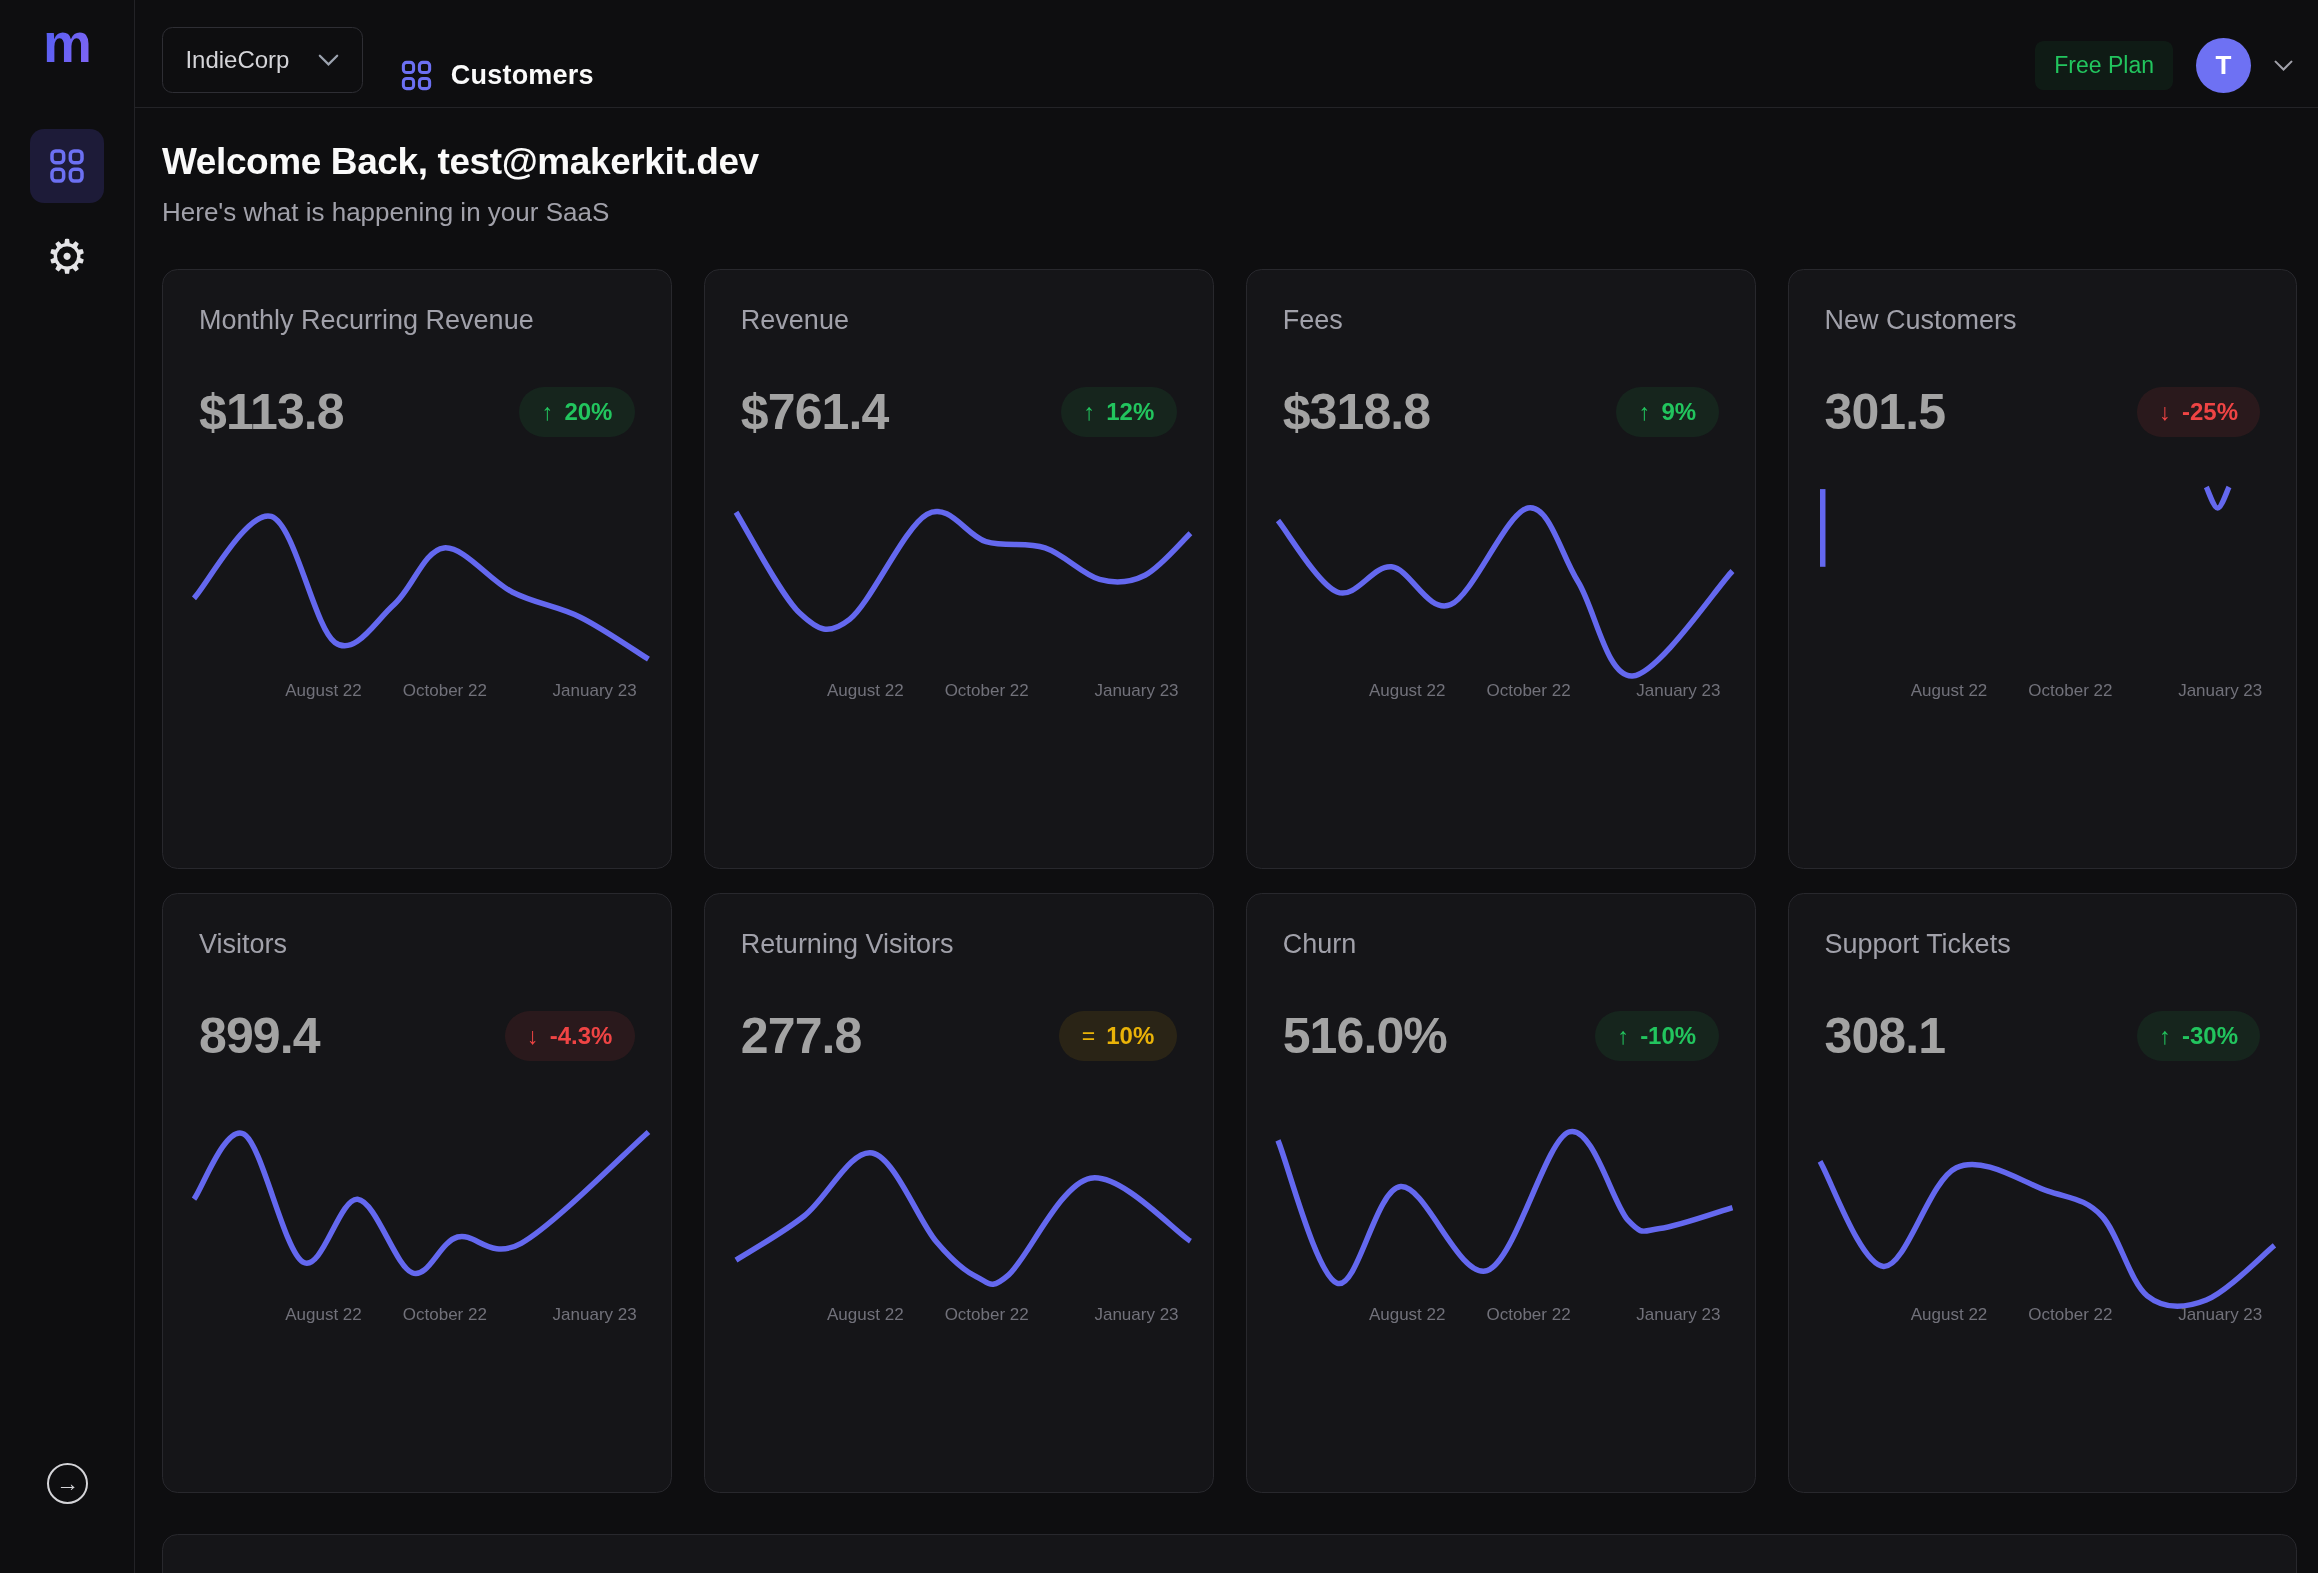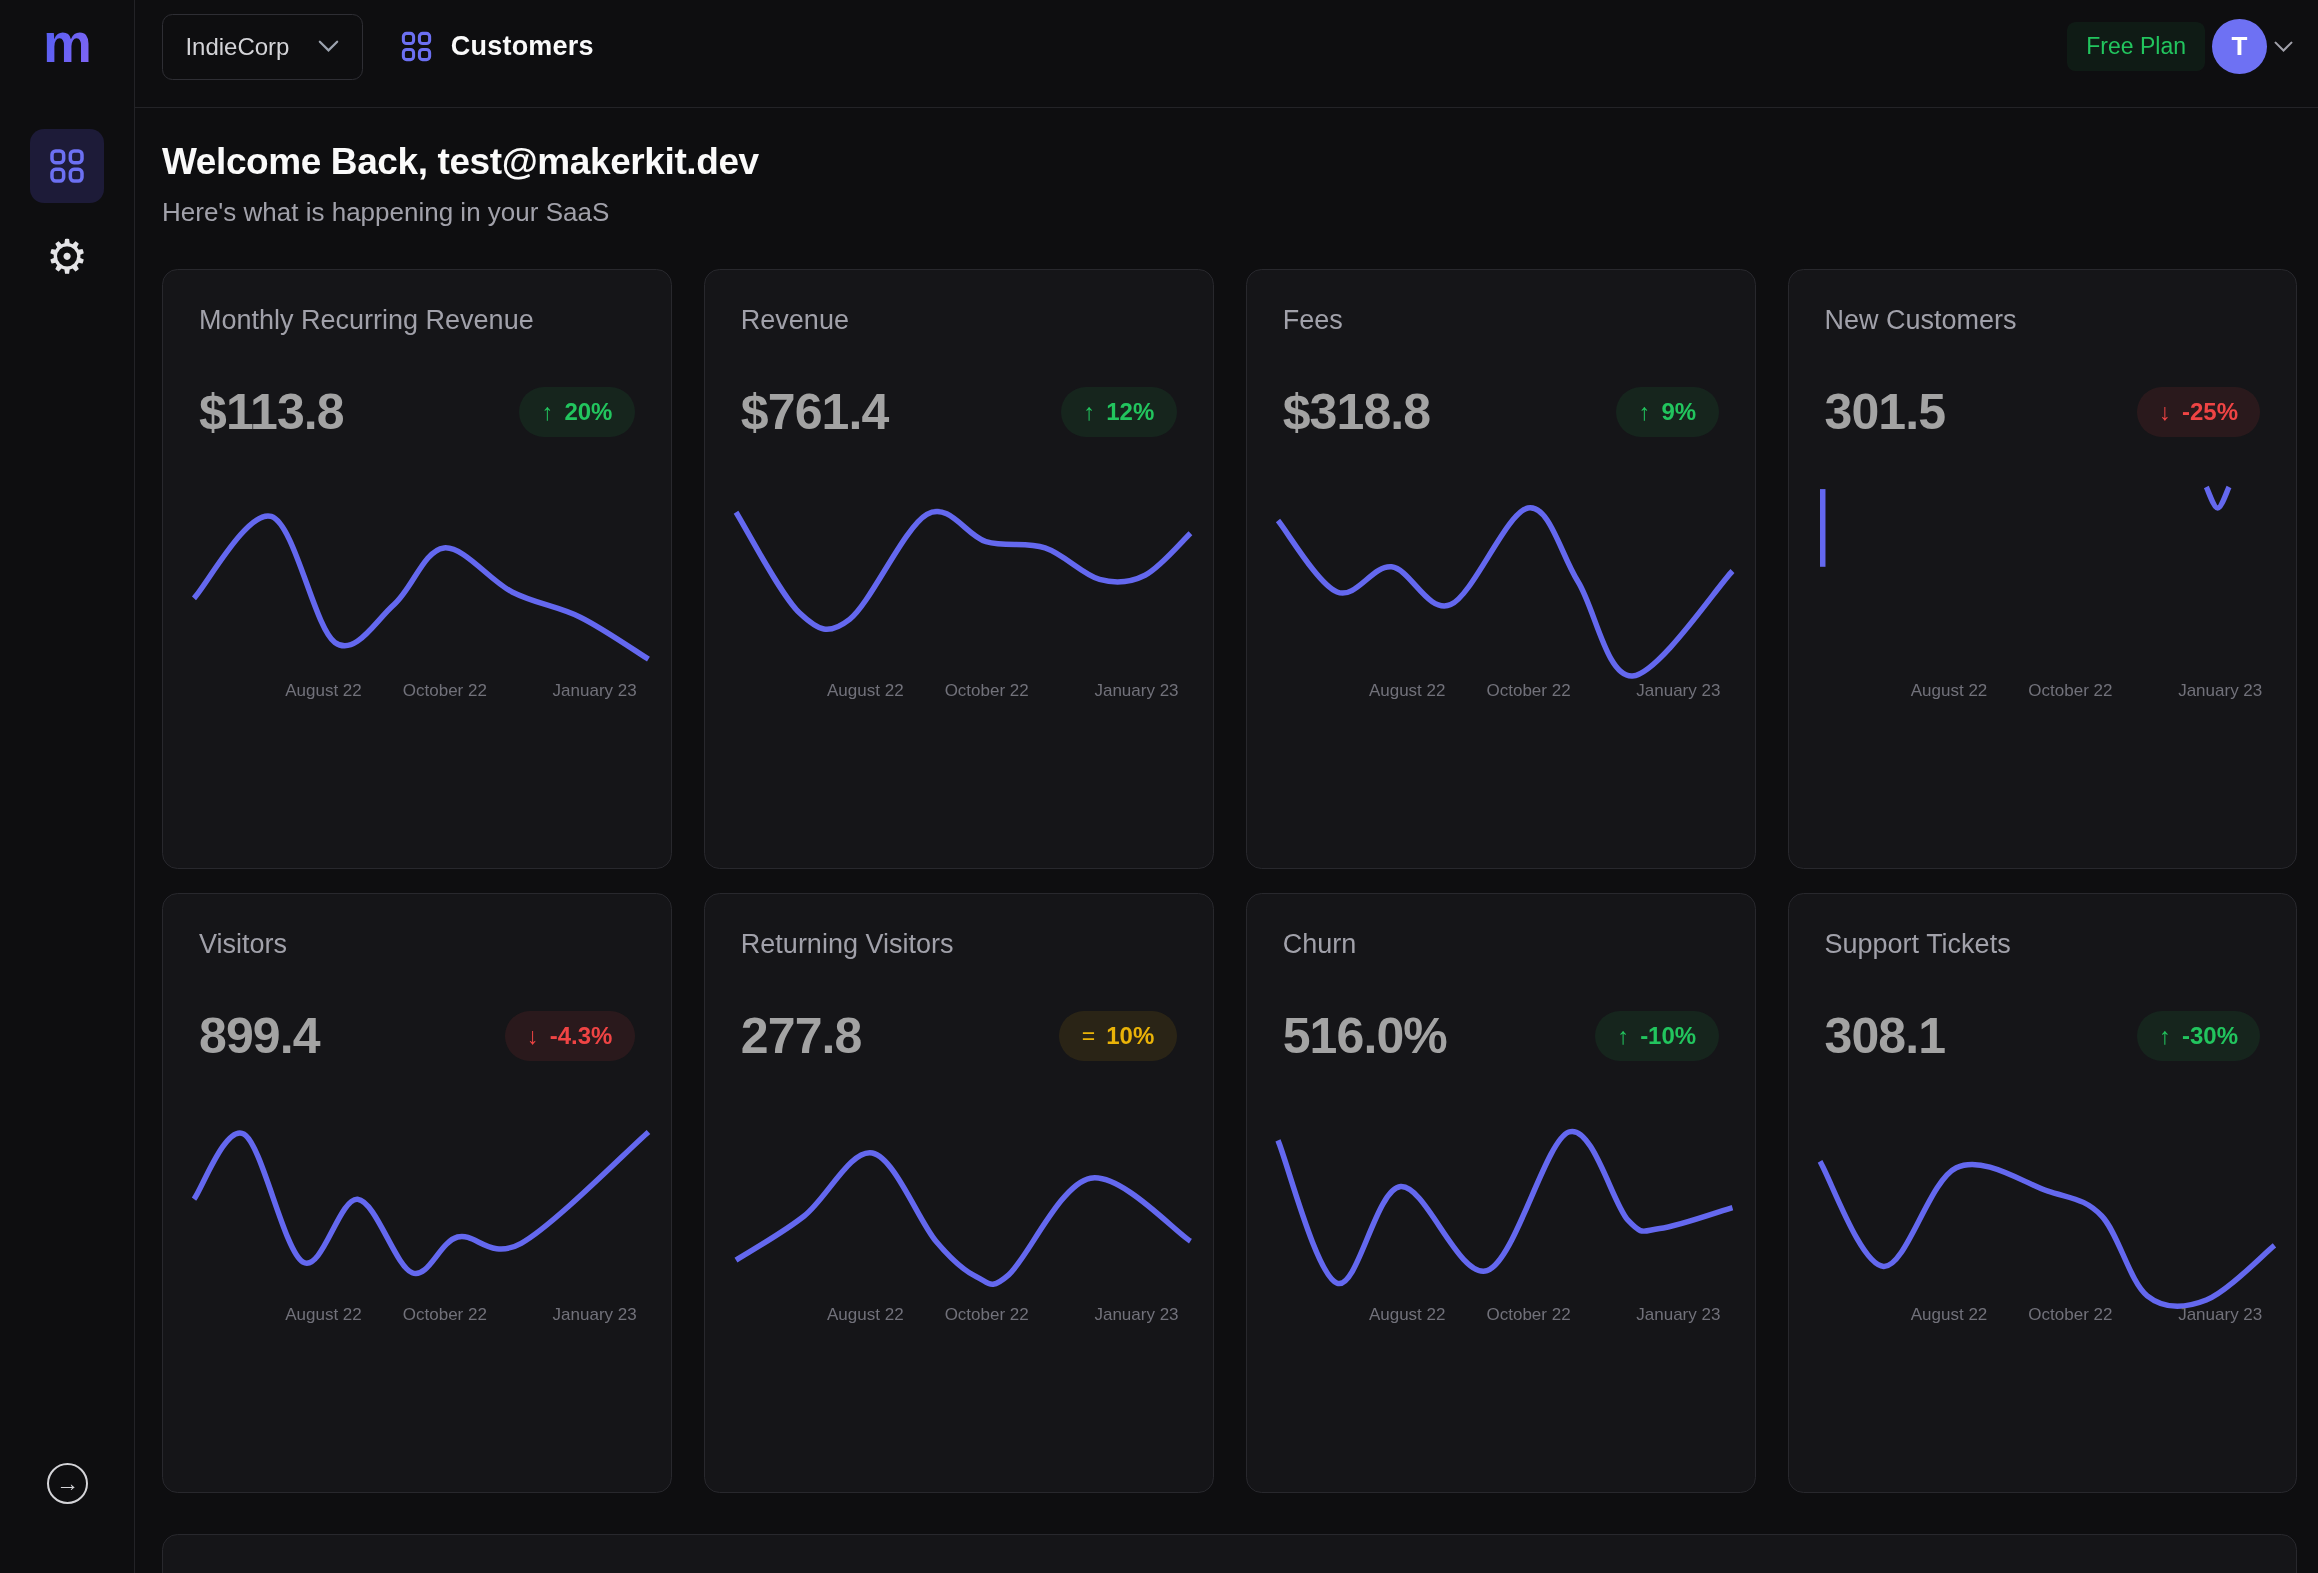--- a/index.html
+++ b/index.html
@@ -34,31 +34,31 @@
   .sidebar-expand {
     position:absolute; bottom:69px; left:47px; width:41px; height:41px;
     border:2.6px solid #d4d4d8; border-radius:50%;
     display:flex; align-items:center; justify-content:center;
     color:#d4d4d8; font-size:23px; cursor:pointer;
   }
   
   .topbar {
     position:absolute; left:135px; right:0; top:0; height:108px;
     border-bottom:0.9px solid #232327;
-    display:flex; align-items:center; padding:0 26px 14px 27px;
+    display:flex; align-items:flex-end; padding:0 26px 14px 27px;
   }
   .workspace-btn {
     display:flex; align-items:center; gap:29px;
     border:1.7px solid #2e2e34; border-radius:10.4px;
     height:66px; padding:0 22.4px;
     font-size:24px; color:#d4d4d8; cursor:pointer; background:transparent;
   }
   .page-group { margin-left:36px; display:flex; align-items:center; gap:17px; }
   .page-title { font-size:27px; font-weight:600; color:#fafafa; letter-spacing:0.2px; }
-  .topbar-right { margin-left:auto; display:flex; align-items:center; gap:7px; }
+  .topbar-right { margin-left:auto; display:flex; align-items:center; gap:23px; }
   .plan-badge {
     background:rgba(34,197,94,0.08); color:#22c55e;
     border-radius:8.6px; padding:11.2px 19px; font-size:23px; font-weight:500;
   }
   .avatar {
     width:55px; height:55px; border-radius:50%; background:#6e71f3;
     display:flex; align-items:center; justify-content:center;
     font-size:26px; font-weight:600; color:#ffffff; cursor:pointer;
   }
   .caret { color:#a1a1aa; display:flex; cursor:pointer; }

